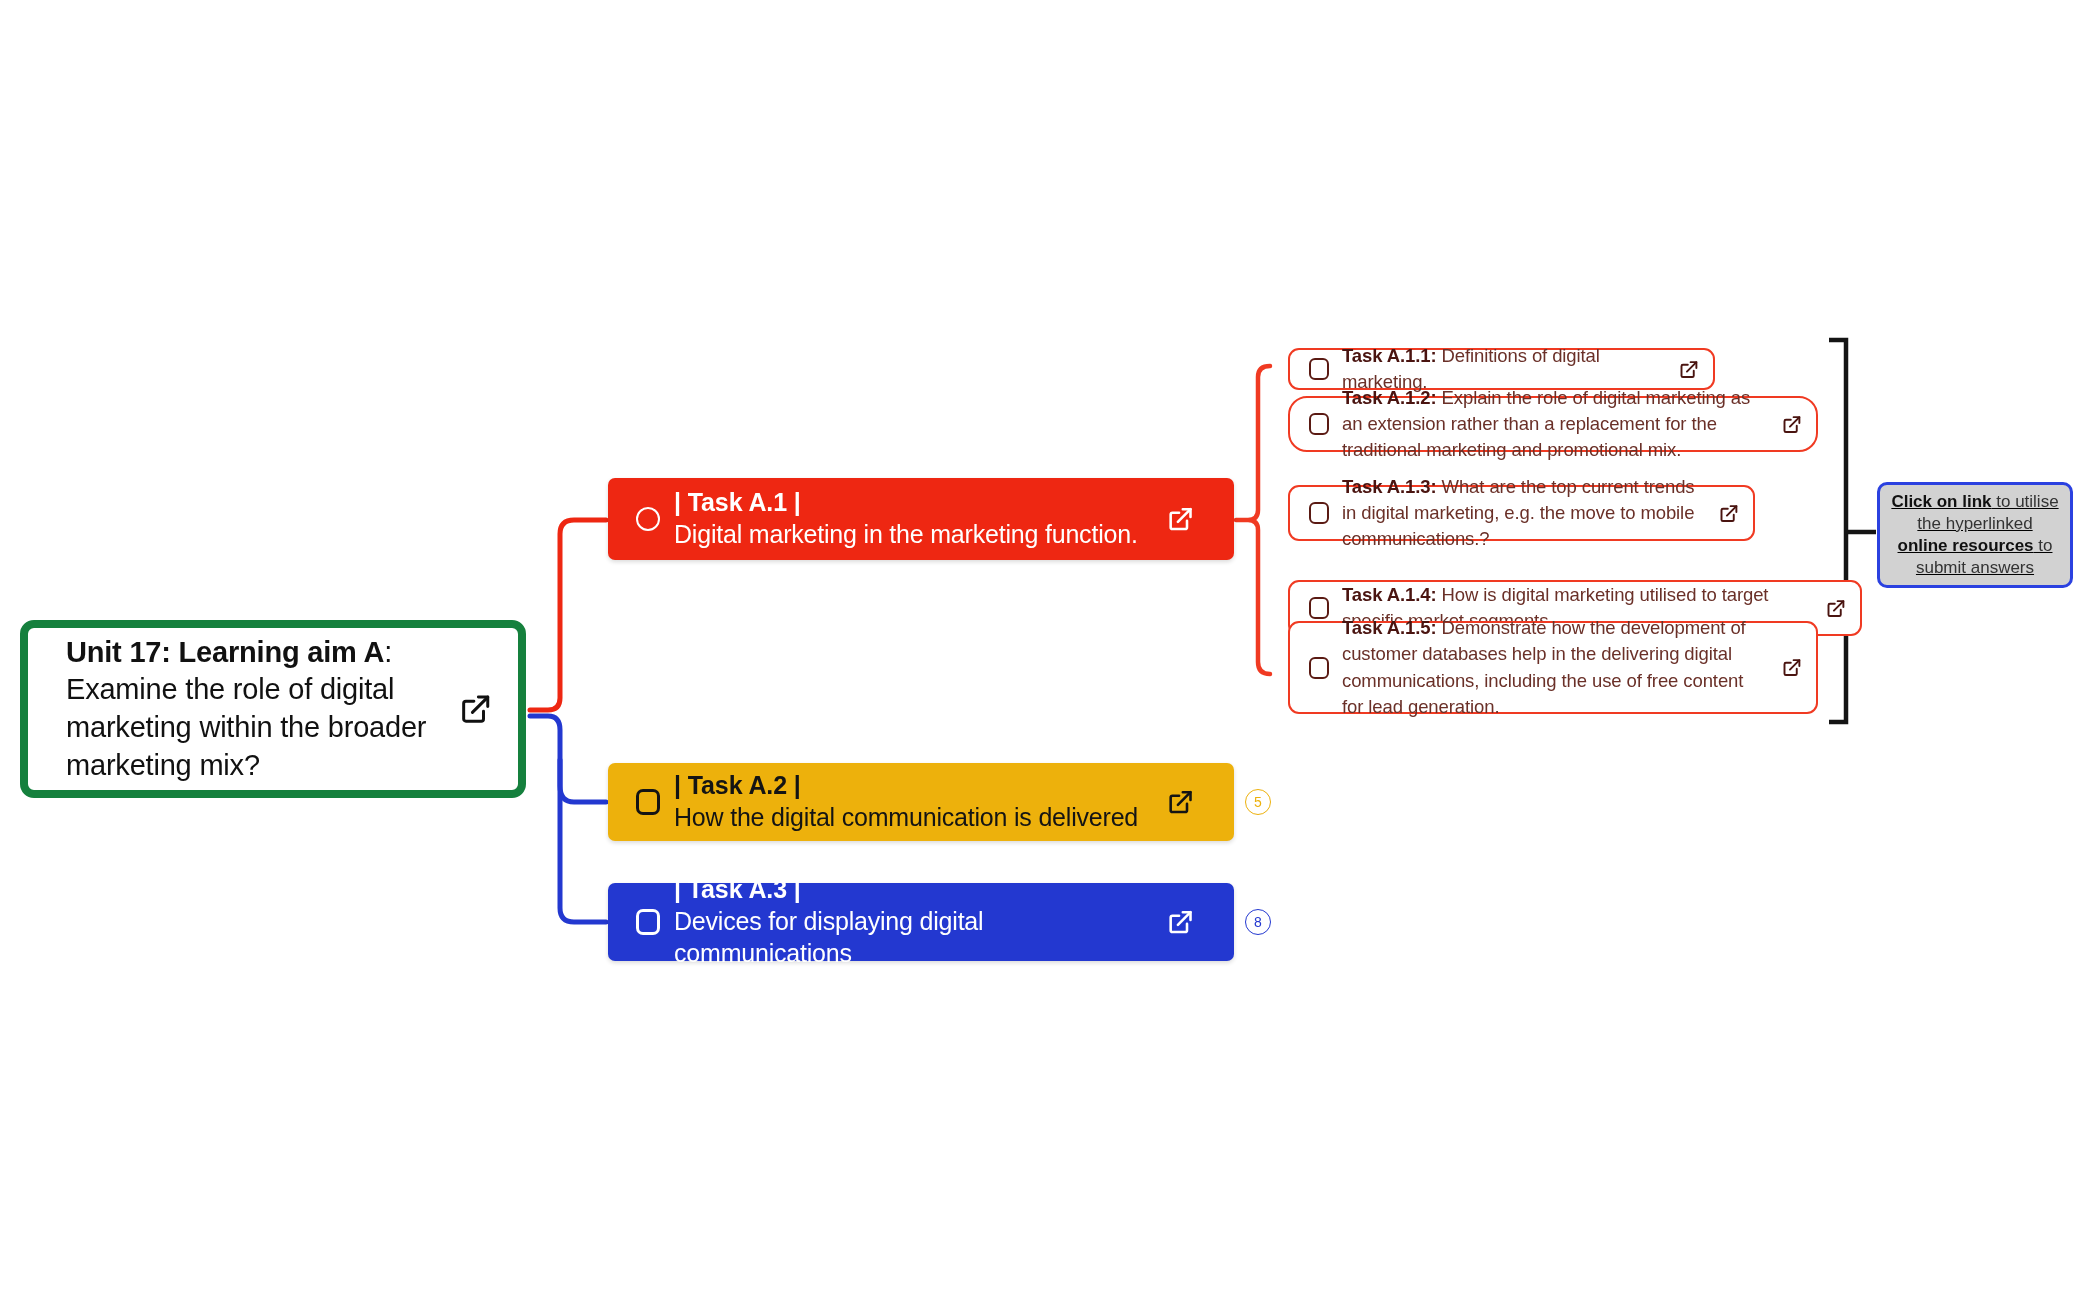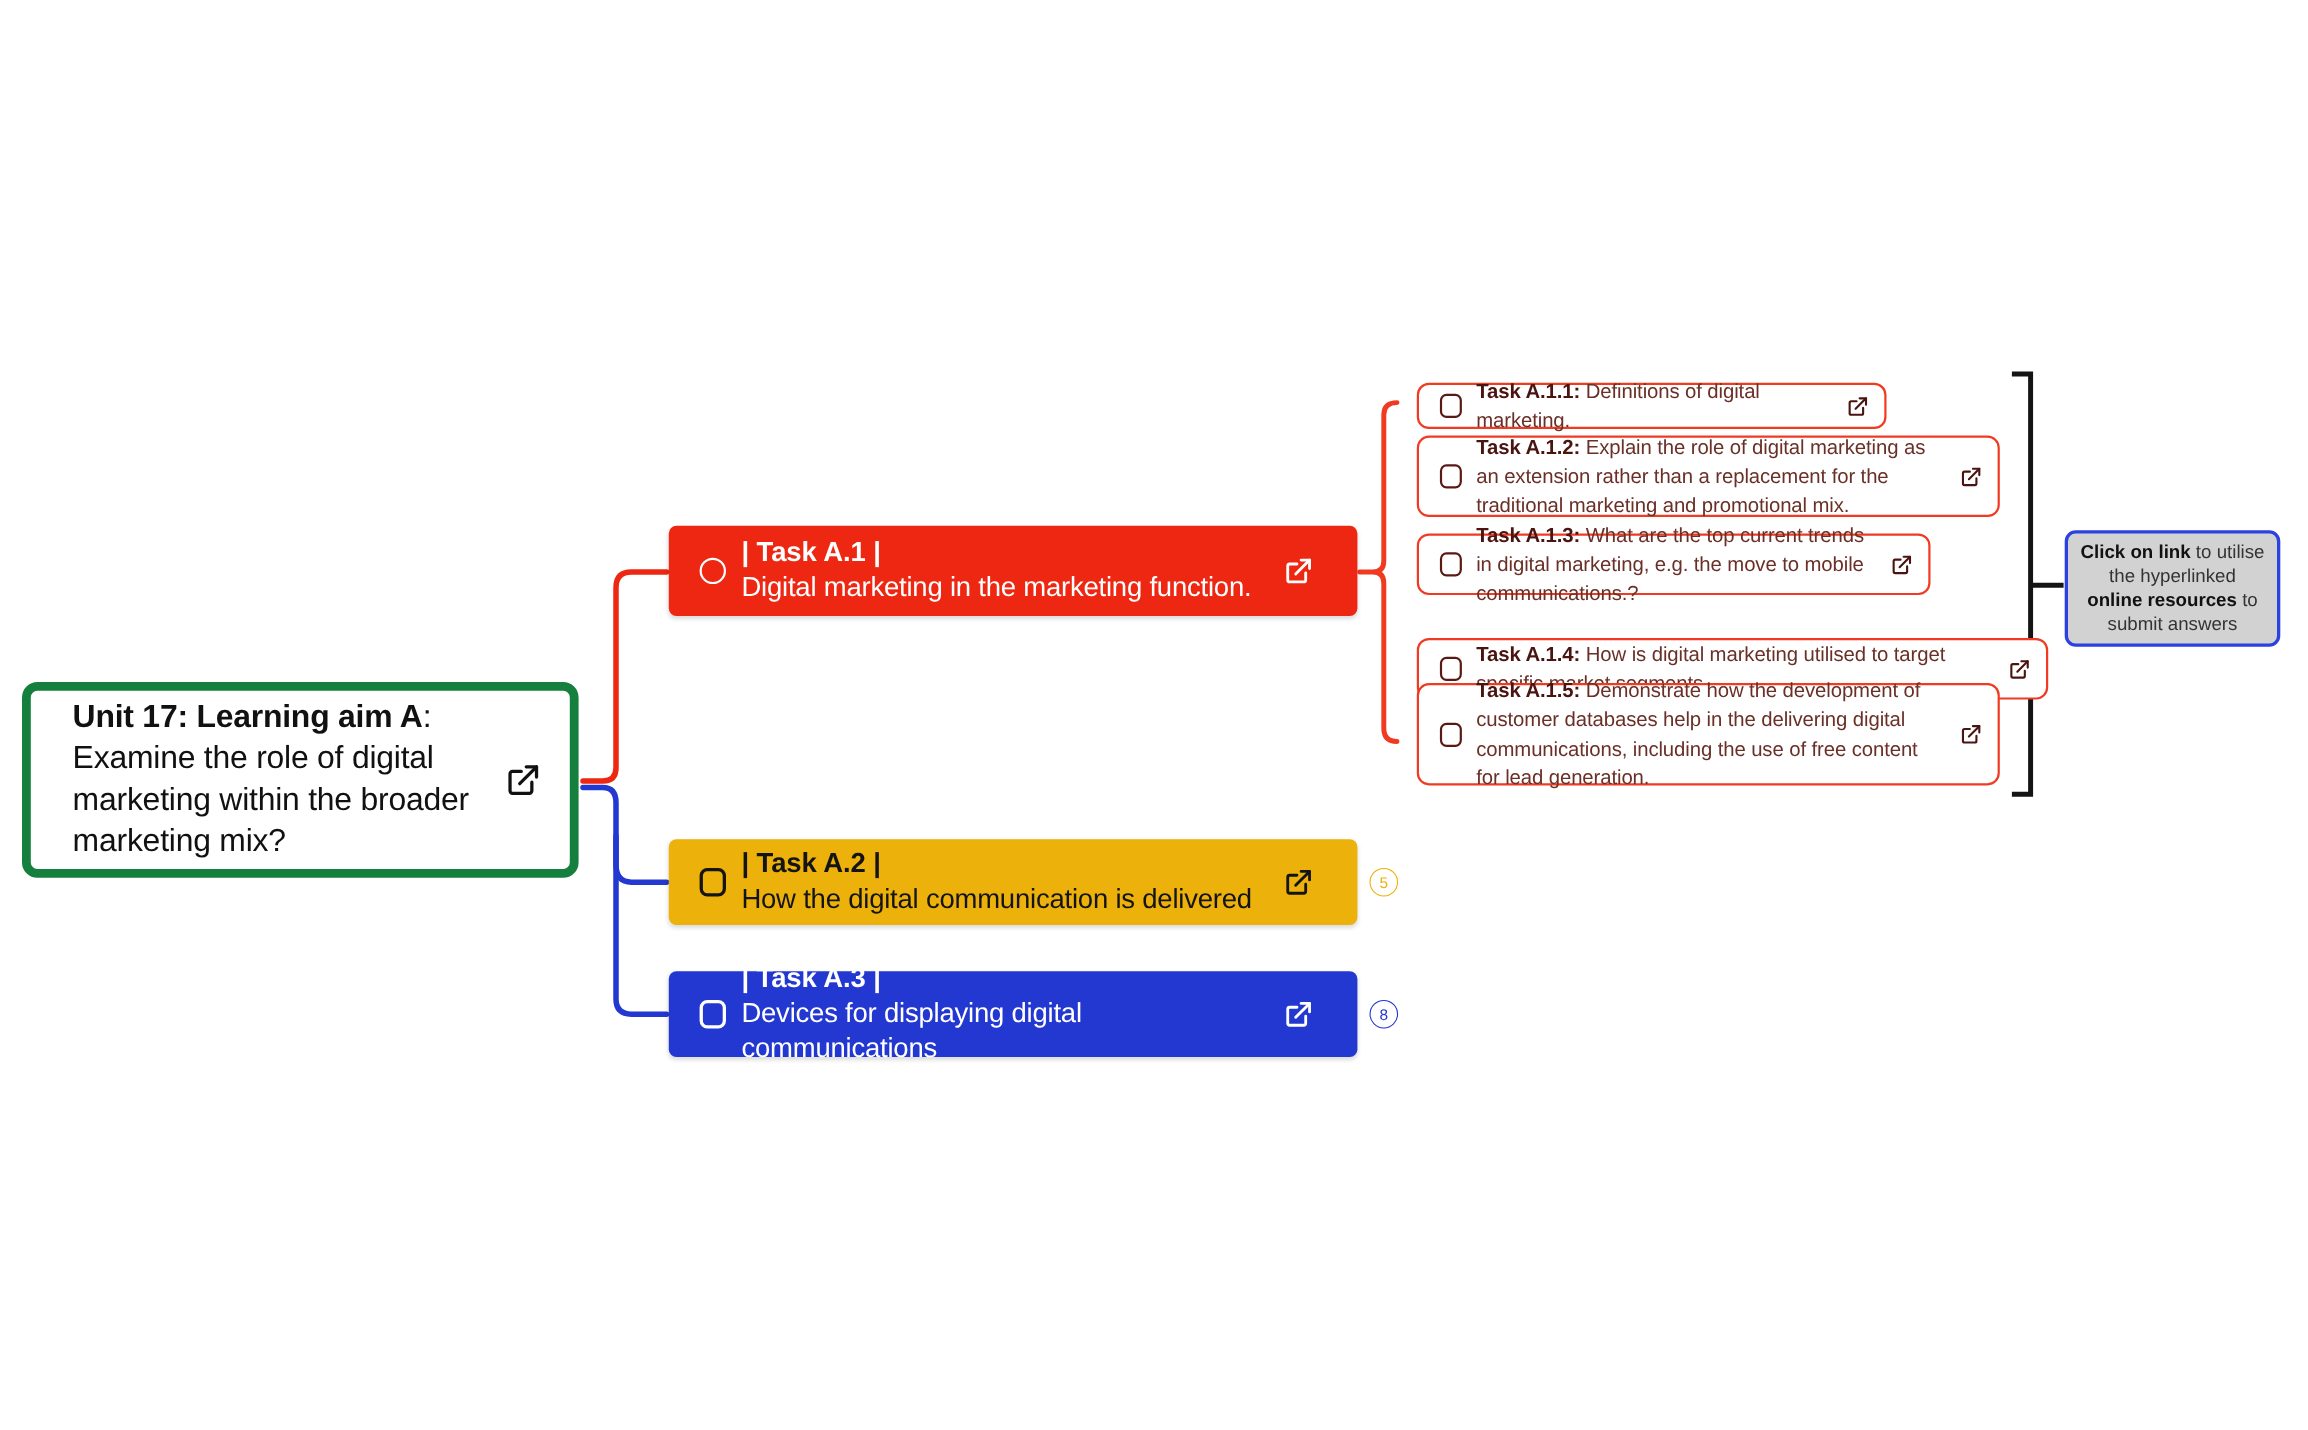--- a/index.html
+++ b/index.html
@@ -193,40 +193,41 @@
     font-weight: 400;
     color: #6A3028;
   }
   .subtask .card-link {
     width: 21px; height: 21px;
     flex: 0 0 21px;
     margin-left: 12px;
   }
 
   #sub-1 { top: 348px; width: 427px; height: 42px; }
-  #sub-2 { top: 396px; width: 530px; height: 74px; }
+  #sub-2 { top: 396px; width: 530px; height: 56px; border-radius: 19px; }
   #sub-3 { top: 485px; width: 467px; height: 56px; }
   #sub-4 { top: 580px; width: 574px; height: 56px; }
   #sub-5 { top: 621px; width: 530px; height: 93px; }
 
   
   #callout {
     position: absolute;
     left: 1877px;
     top: 482px;
     width: 196px;
     height: 106px;
     box-sizing: border-box;
     background: #D2D2D2;
     border: 3px solid #2B41E0;
     border-radius: 10px;
     display: flex;
     align-items: center;
     justify-content: center;
     padding: 6px 10px;
+    text-decoration: underline;
   }
   #callout .callout-text {
     font-size: 17px;
     line-height: 1.30;
     text-align: center;
     color: #333333;
   }
   #callout .co-bold { font-weight: 700; color: #111111; }
 
   .icon-svg { display: block; width: 100%; height: 100%; }

